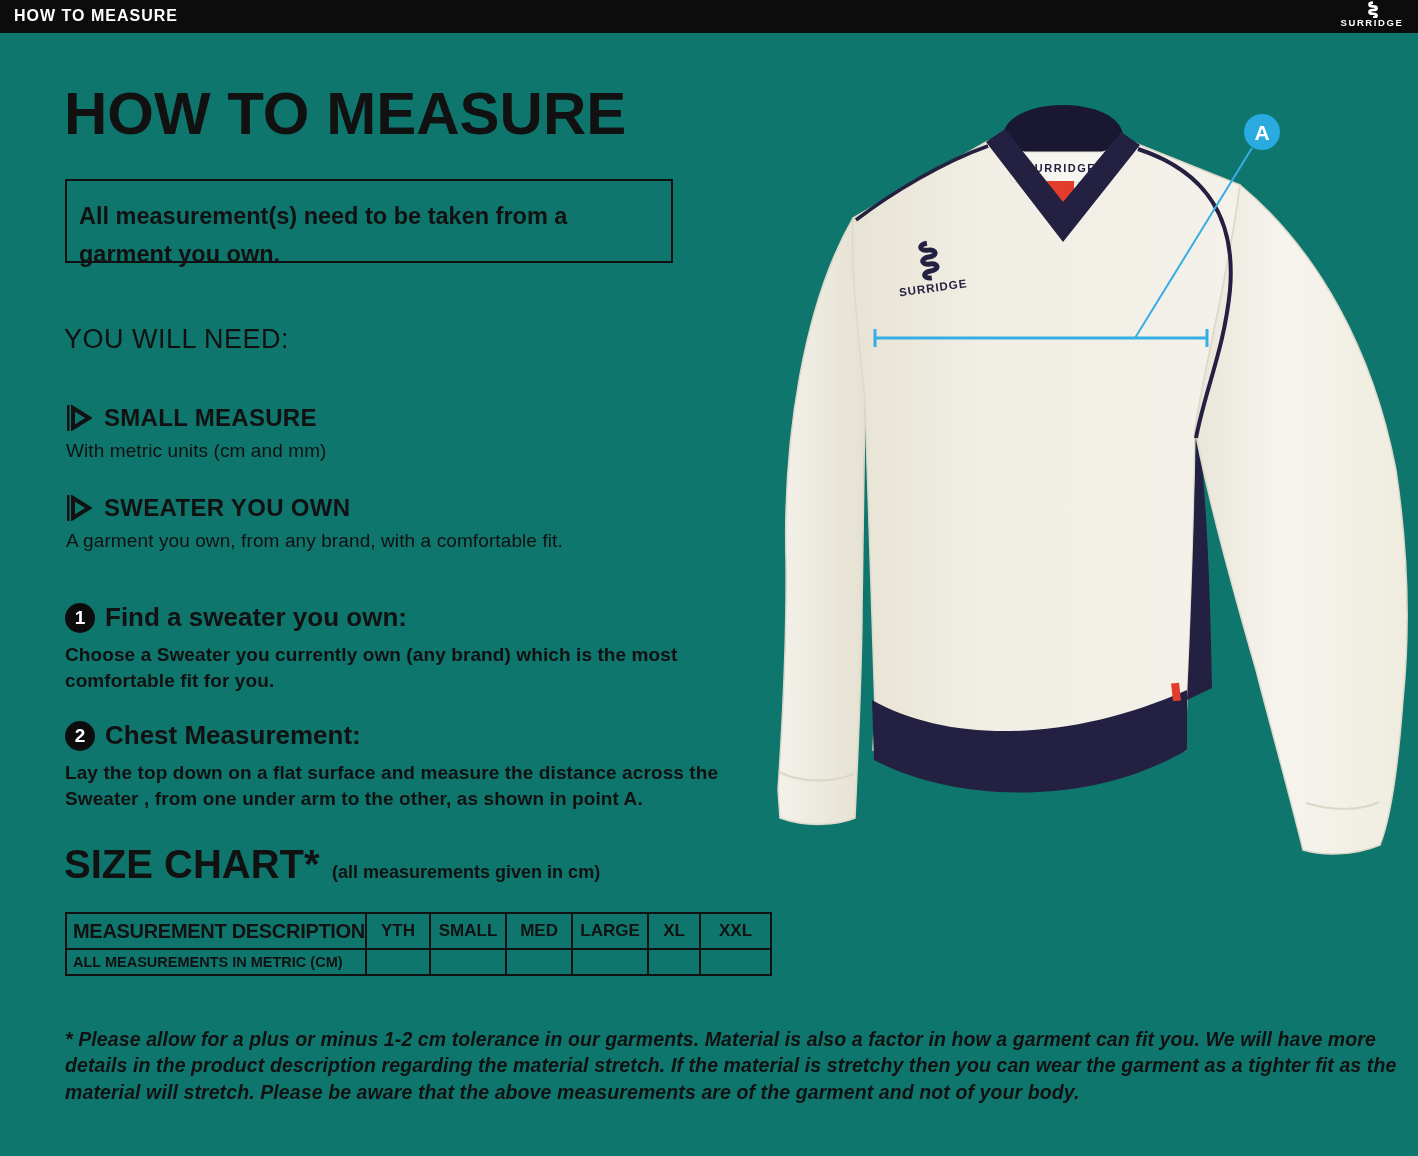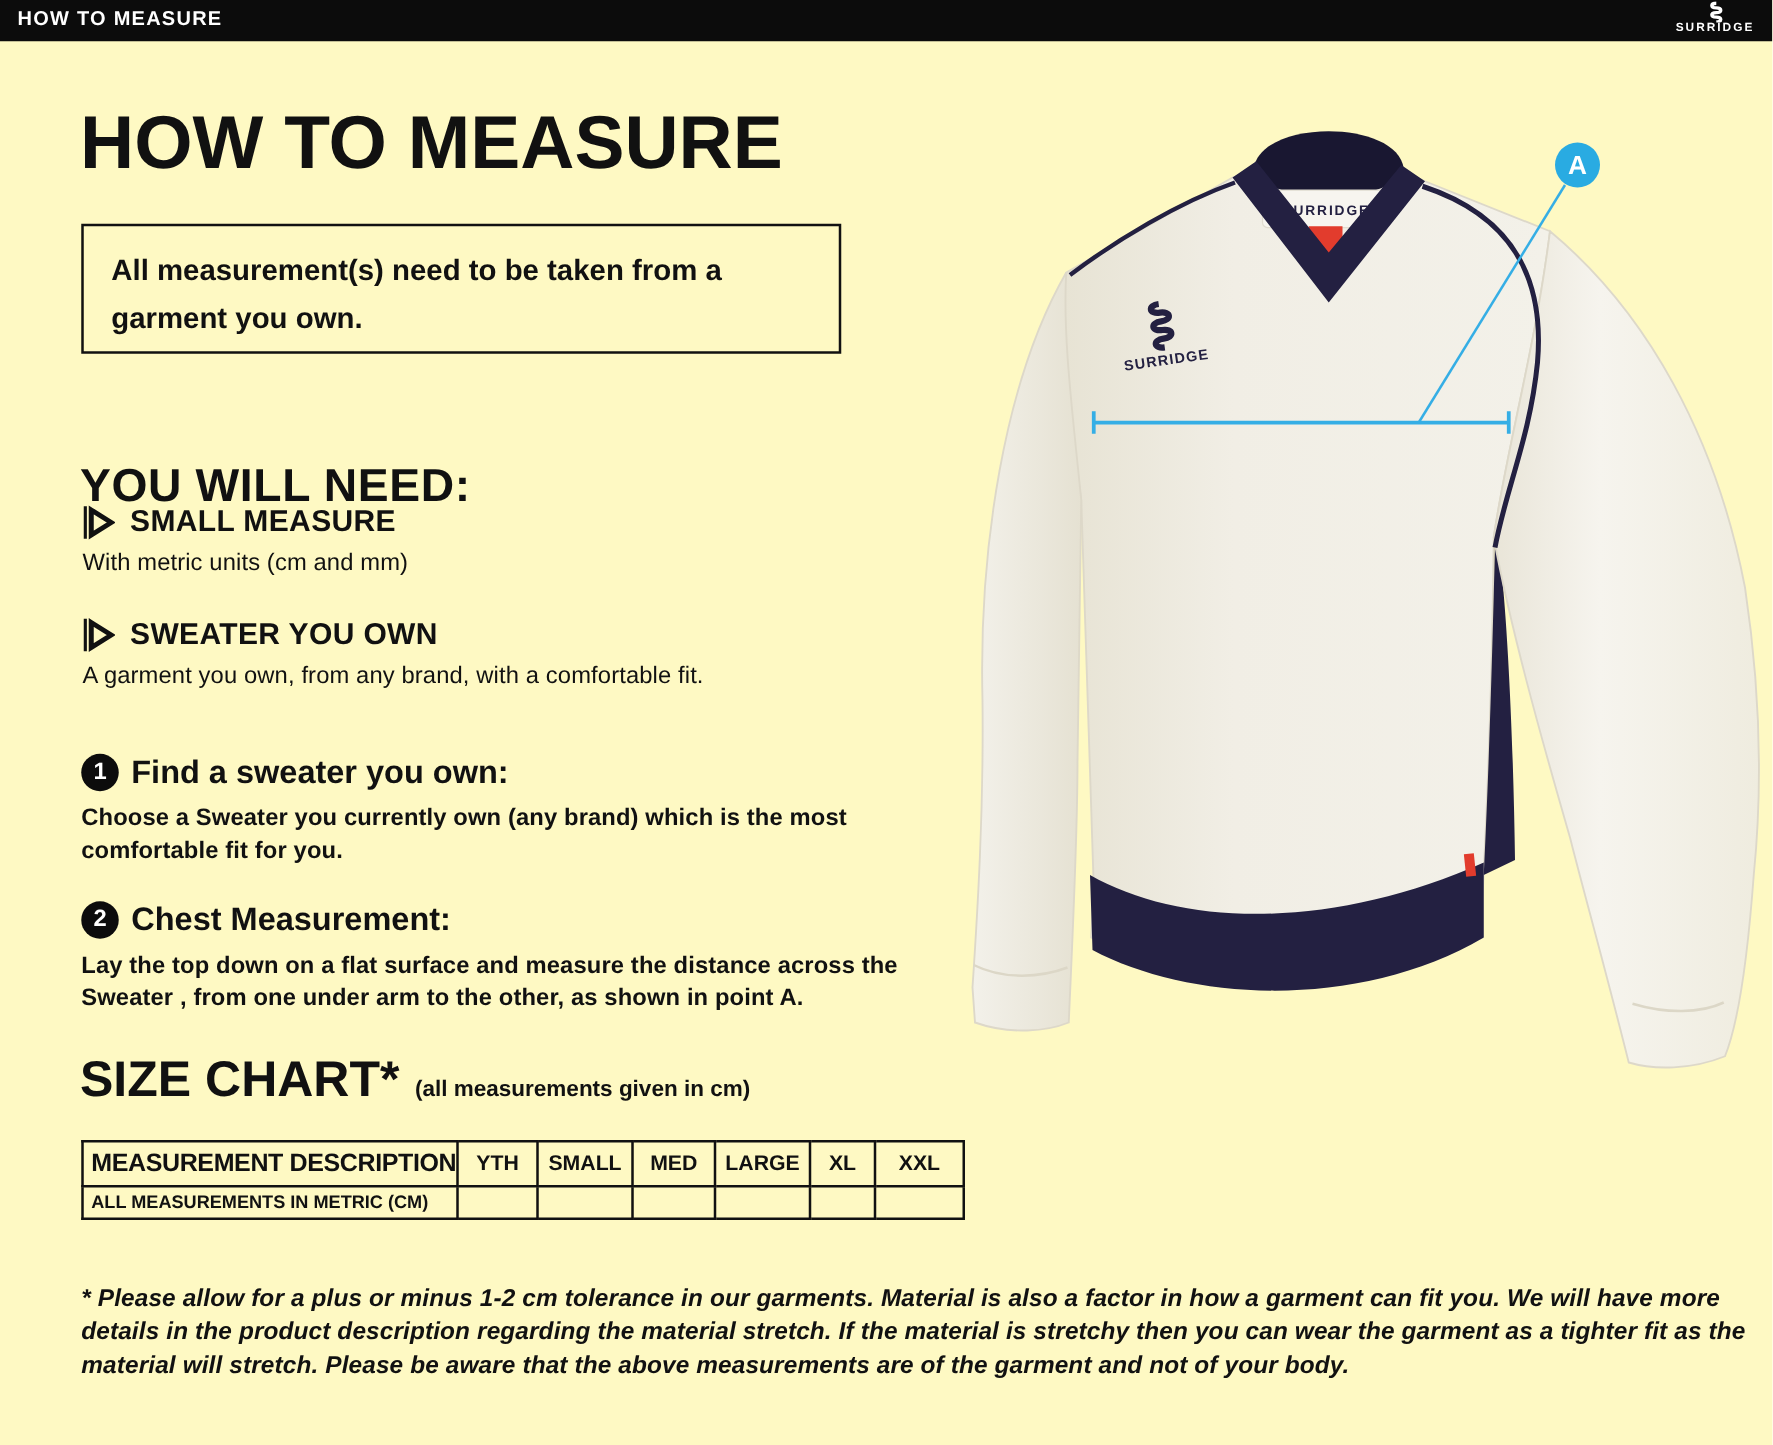--- a/index.html
+++ b/index.html
@@ -1,30 +1,30 @@
 <!DOCTYPE html>
 <html><head>
 <meta charset="utf-8">
 <style>
   html,body{margin:0;padding:0;background:#fff;}
   body{font-family:"Liberation Sans", sans-serif;color:#111;}
-  .canvas{position:relative;width:1418px;height:1156px;background:#fef9c3;overflow:hidden;}
+  .canvas{position:relative;width:1418px;height:1156px;background:#0f766e;overflow:hidden;}
 
   
   .topbar{position:absolute;left:0;top:0;width:1418px;height:33px;background:#0c0c0c;}
   .topbar-title{position:absolute;left:14px;top:7px;color:#fff;font-size:16px;font-weight:800;letter-spacing:1px;}
   .brand{position:absolute;right:10px;top:1px;width:72px;text-align:center;color:#fff;}
   .brand .mark{display:block;margin:0 auto;}
   .brand-name{display:block;font-size:9.5px;font-weight:800;letter-spacing:1.6px;margin-top:-1px;}
 
   
   .h1{position:absolute;left:64px;top:84px;font-size:60px;line-height:1;font-weight:800;letter-spacing:0;}
-  .notice-box{position:absolute;left:65px;top:179px;width:608px;height:104px;box-sizing:border-box;
-    border:2px solid #111;padding:17px 22px;font-size:23.5px;font-weight:800;line-height:1.6;}
-  .ywn-heading{position:absolute;left:64px;top:324px;font-size:37px;font-weight:700;letter-spacing:.5px;margin-top:44px;}
+  .notice-box{position:absolute;left:65px;top:179px;width:608px;height:84px;box-sizing:border-box;
+    border:2px solid #111;padding:17px 12px;font-size:23.5px;font-weight:800;line-height:1.6;}
+  .ywn-heading{position:absolute;left:64px;top:324px;font-size:27px;font-weight:400;letter-spacing:.5px;}
 
   .need-item{position:absolute;left:66px;}
   .need-item .row{display:flex;align-items:center;gap:12px;}
   .need-title{font-size:24px;font-weight:800;letter-spacing:.3px;}
   .need-desc{font-size:19px;font-weight:400;margin-top:7px;letter-spacing:.1px;}
   .item-1{top:403px;}
   .item-2{top:493px;}
 
   .step{position:absolute;left:65px;}
   .step-1{top:602px;}

